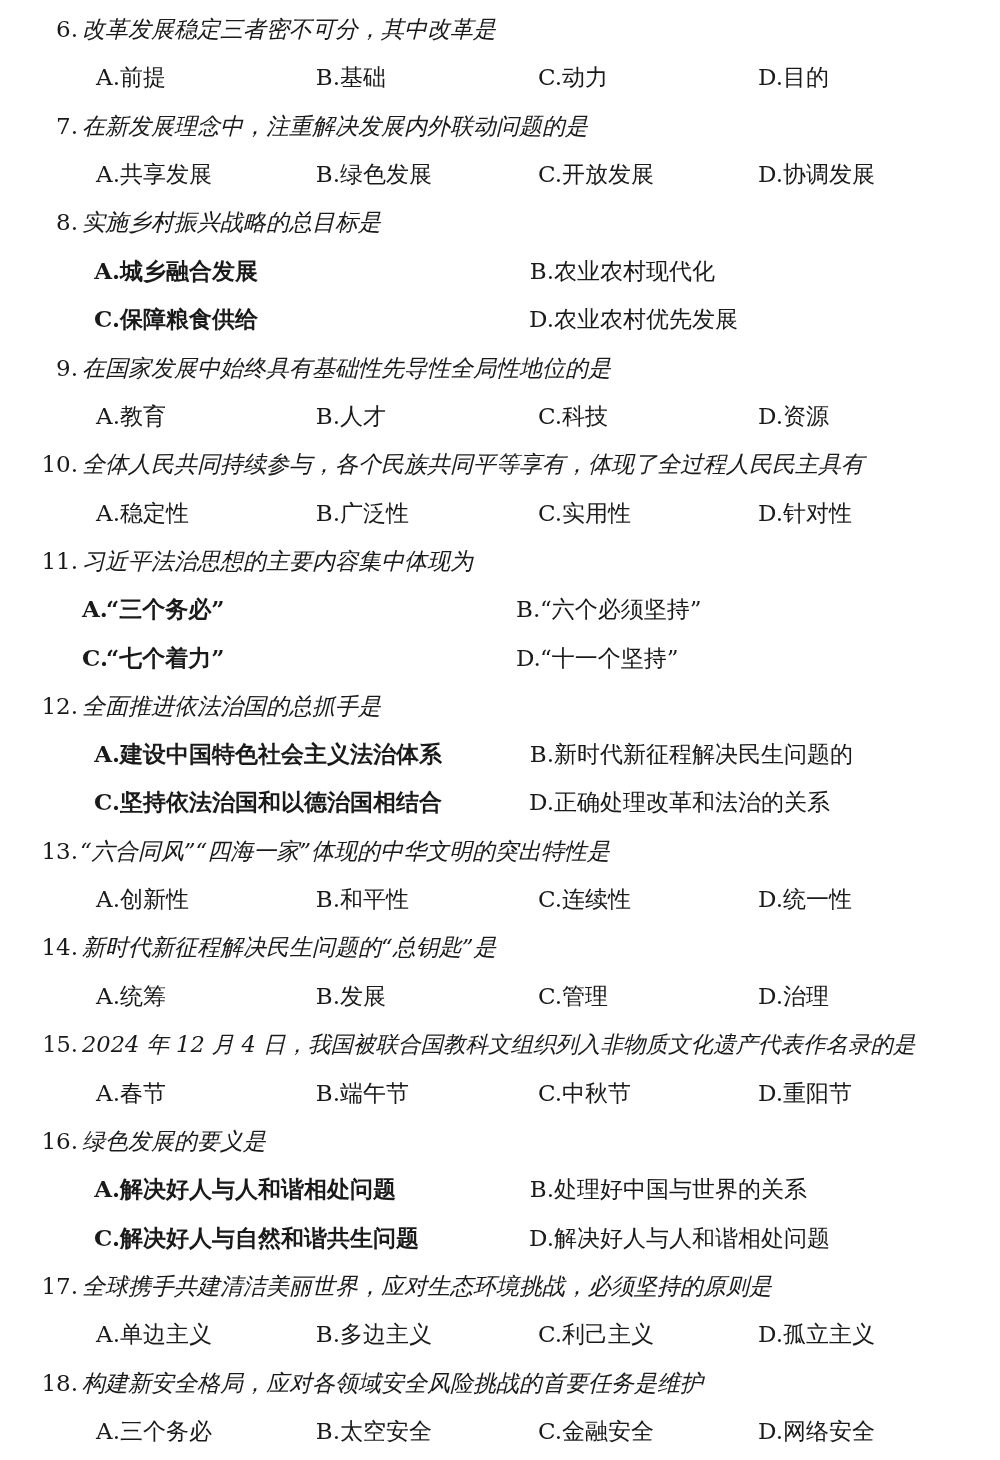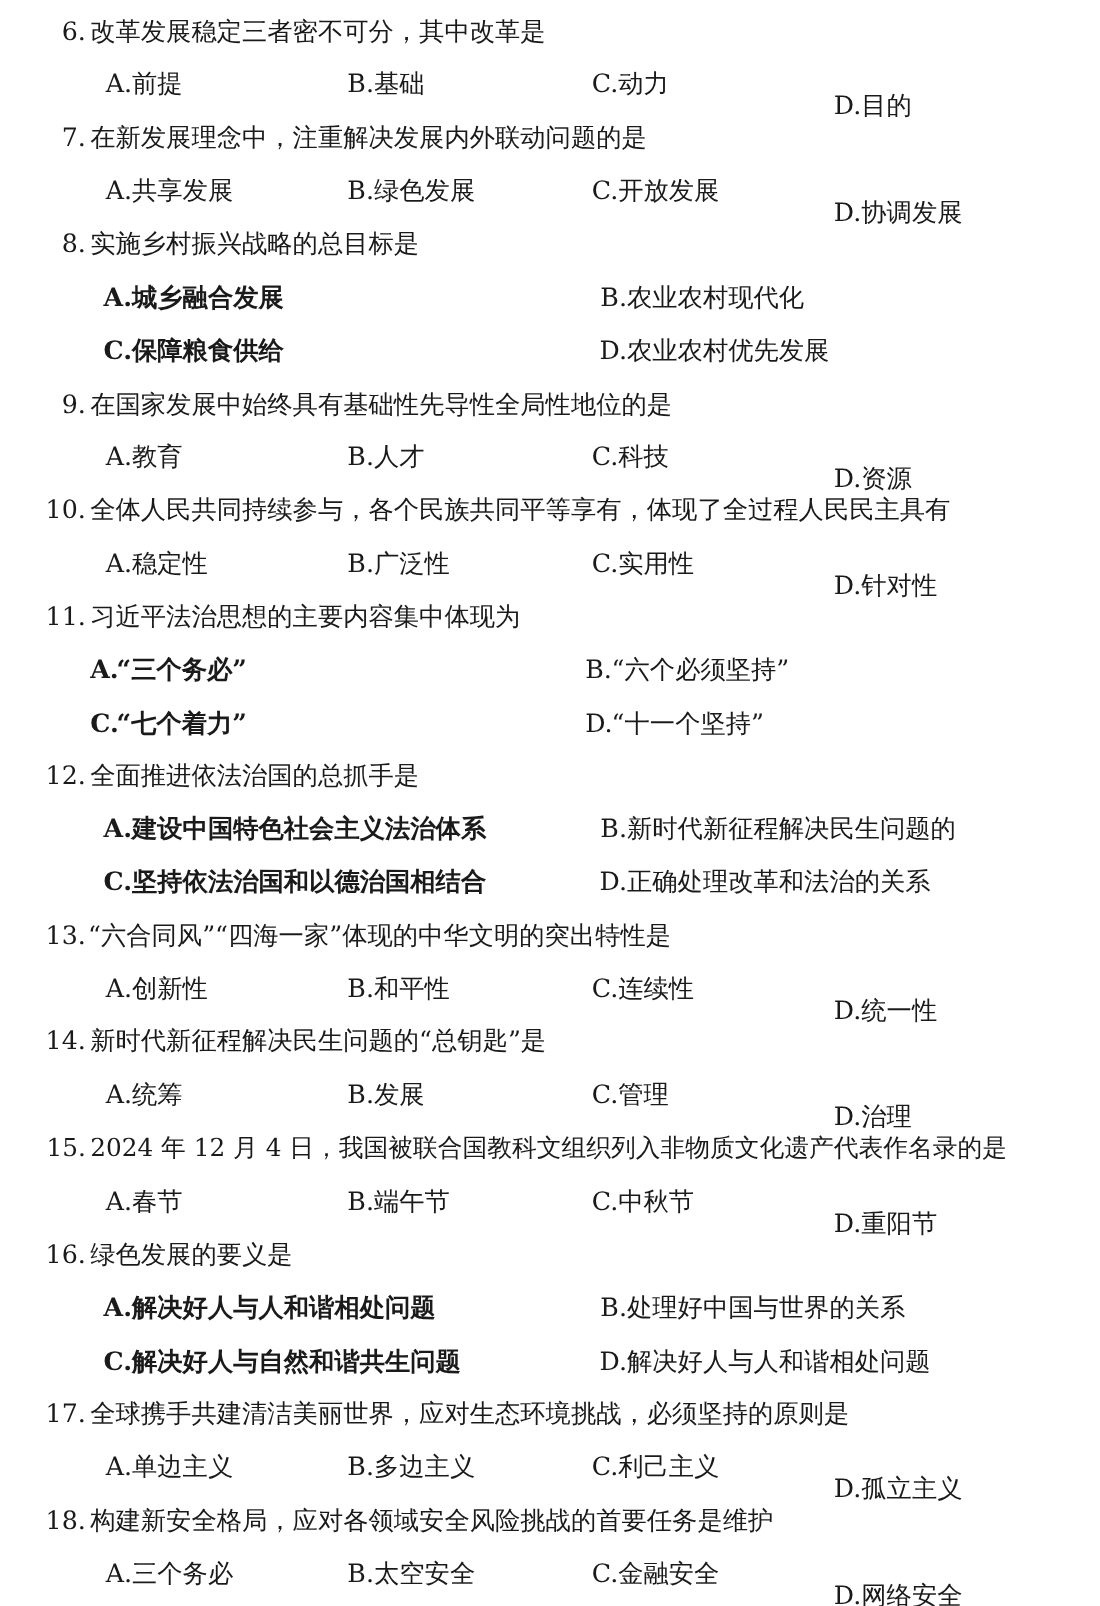--- a/index.html
+++ b/index.html
@@ -4,25 +4,25 @@
 <style>
   html, body { margin: 0; padding: 0; }
   body {
     width: 1000px; height: 1460px; background: #ffffff; overflow: hidden;
     font-family: "DejaVu Serif", "Liberation Serif", serif;
     color: #1a1a1a;
   }
   .page { position: relative; width: 1000px; height: 1460px; }
   .row { position: absolute; left: 0; height: 40px; line-height: 40px; font-size: 23px; white-space: nowrap; }
   .qnum { position: absolute; left: 0; width: 78px; text-align: right; }
-  .qtext { position: absolute; left: 82px; }
+  .qtext { position: absolute; left: 82px; font-style: italic; }
   .opt { position: absolute; text-align: right; }
   .opt .letter { display: inline-block; width: 38px; }
-  .c4-0 { left: 82px; } .c4-1 { left: 302px; } .c4-2 { left: 524px; } .c4-3 { left: 745px; margin-top: 20px; }
-  .c2-0 { left: 82px; font-weight: bold; } .c2-1 { left: 532px; }
+  .c4-0 { left: 82px; } .c4-1 { left: 302px; } .c4-2 { left: 524px; } .c4-3 { left: 745px; }
+  .c2-0 { left: 82px; font-weight: bold; } .c2-1 { left: 516px; }
 </style>
 </head>
 <body>
 
 <div class="page">
 
   <div class="row" style="top:9px">
     <span class="qnum">6.</span>
     <span class="qtext">改革发展稳定三者密不可分，其中改革是</span>
   </div>

